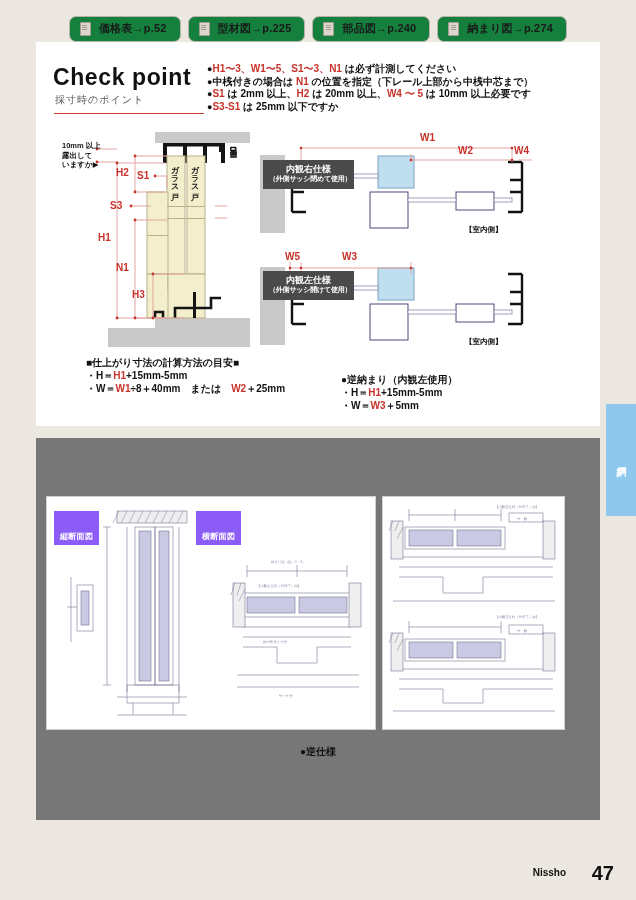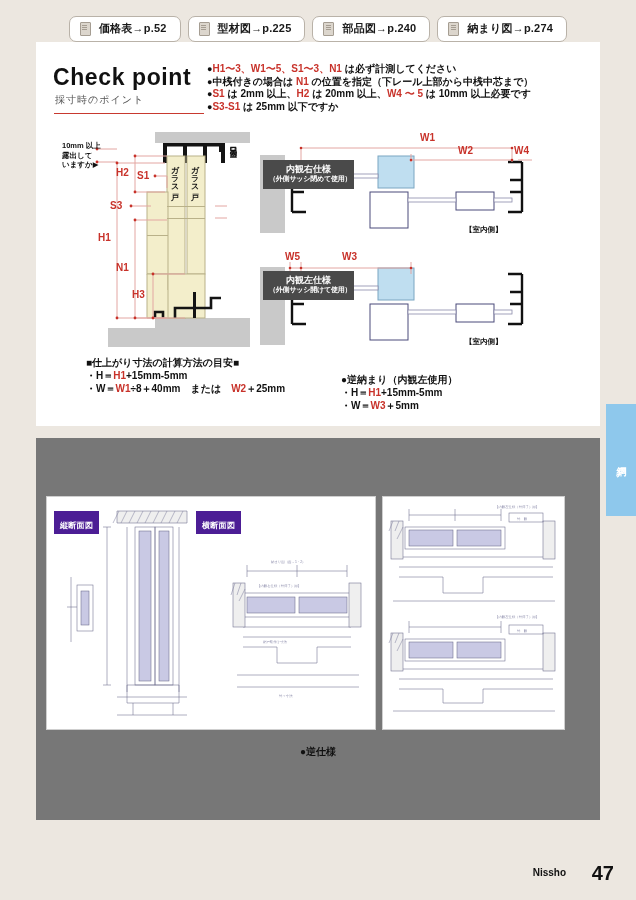--- a/index.html
+++ b/index.html
@@ -12,21 +12,21 @@
   }
   .page{position:absolute;inset:0;}
 
   
   .chipbar{
     position:absolute;left:0;top:16px;width:636px;
     display:flex;justify-content:center;align-items:center;gap:7px;
   }
   .chip{
     display:flex;align-items:center;gap:8px;
-    background:#ffffff;
+    background:#15803d;
     border:1px solid #b9b2a8;
     border-radius:7px;
     padding:4px 13px 5px 10px;
     font-size:11px;font-weight:bold;color:#191919;
     letter-spacing:.2px;white-space:nowrap;
   }
   .chip .docico{
     width:9px;height:12px;position:relative;flex:0 0 auto;
     background:#dcd6cd;border:1px solid #a59d92;border-radius:1px;
   }
@@ -106,22 +106,22 @@
     position:absolute;left:36px;top:438px;width:564px;height:382px;
     background:#777777;
   }
   .panel{
     position:absolute;background:#fff;border:1px solid #cfcfcf;
   }
   .panel-a{left:46px;top:496px;width:328px;height:232px;}
   .panel-b{left:382px;top:496px;width:181px;height:232px;}
 
   .seclabel{
-    position:absolute;background:#4c1d95;color:#fff;font-size:8px;font-weight:bold;
-    padding:9px 6px 3px;letter-spacing:.3px;white-space:nowrap;
+    position:absolute;background:#8b5cf6;color:#fff;font-size:8px;font-weight:bold;
+    padding:20px 6px 3px;letter-spacing:.3px;white-space:nowrap;
   }
   .gyaku{
     position:absolute;left:0;top:745px;width:636px;text-align:center;
     font-size:10px;font-weight:bold;color:#111;
   }
 
   
   .sidetab{
     position:absolute;right:0;top:404px;width:30px;height:112px;
     background:#8ec8ec;display:flex;align-items:center;justify-content:center;

